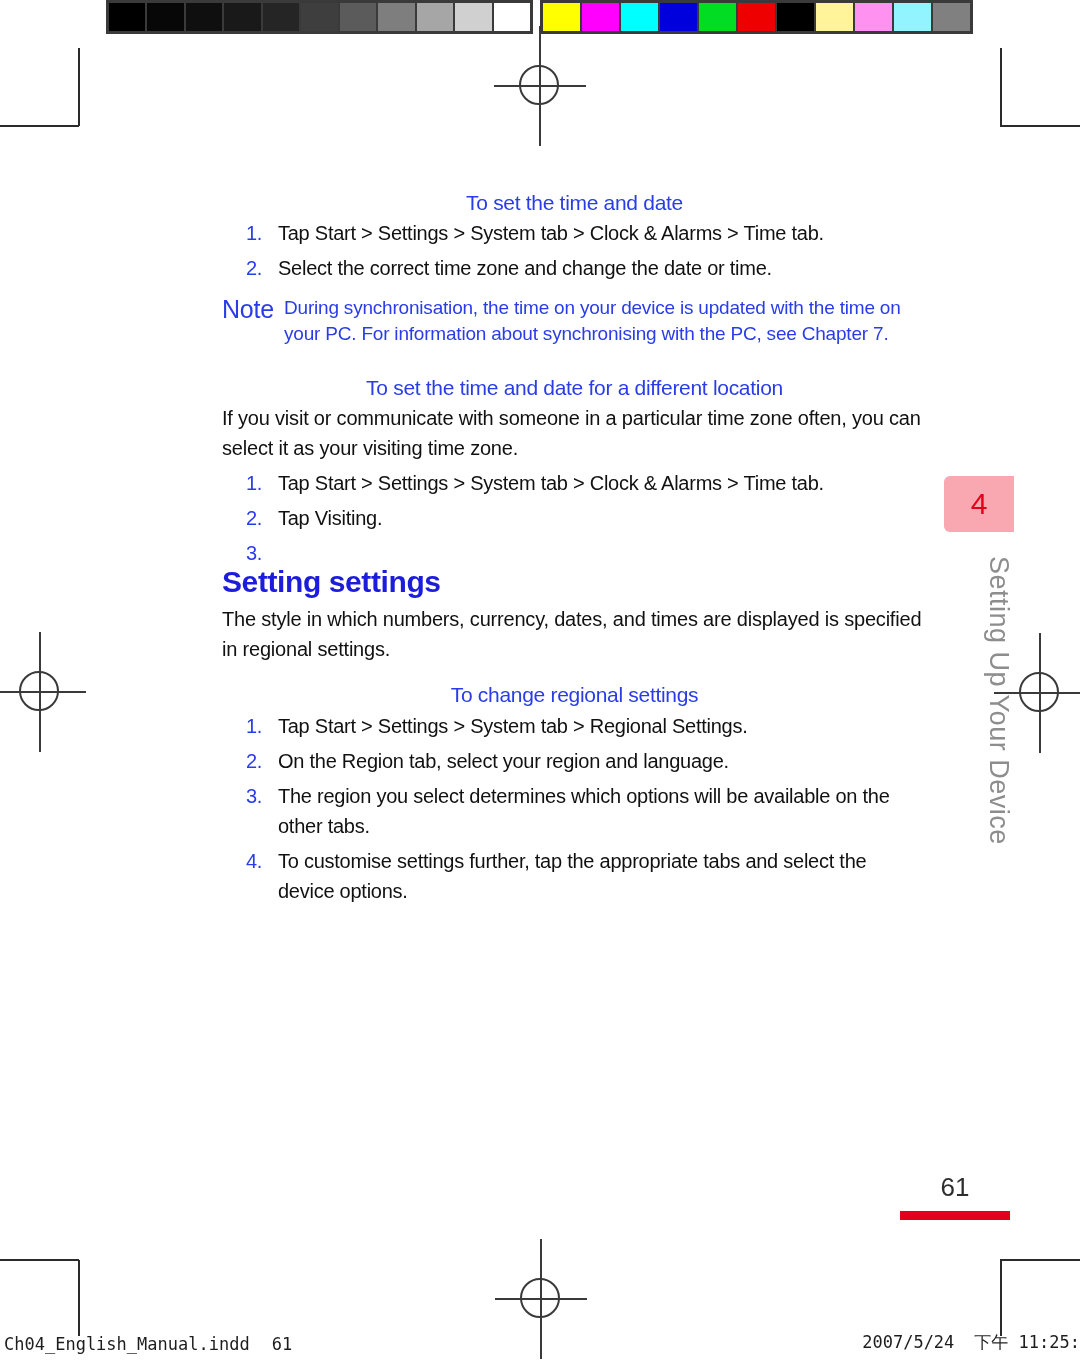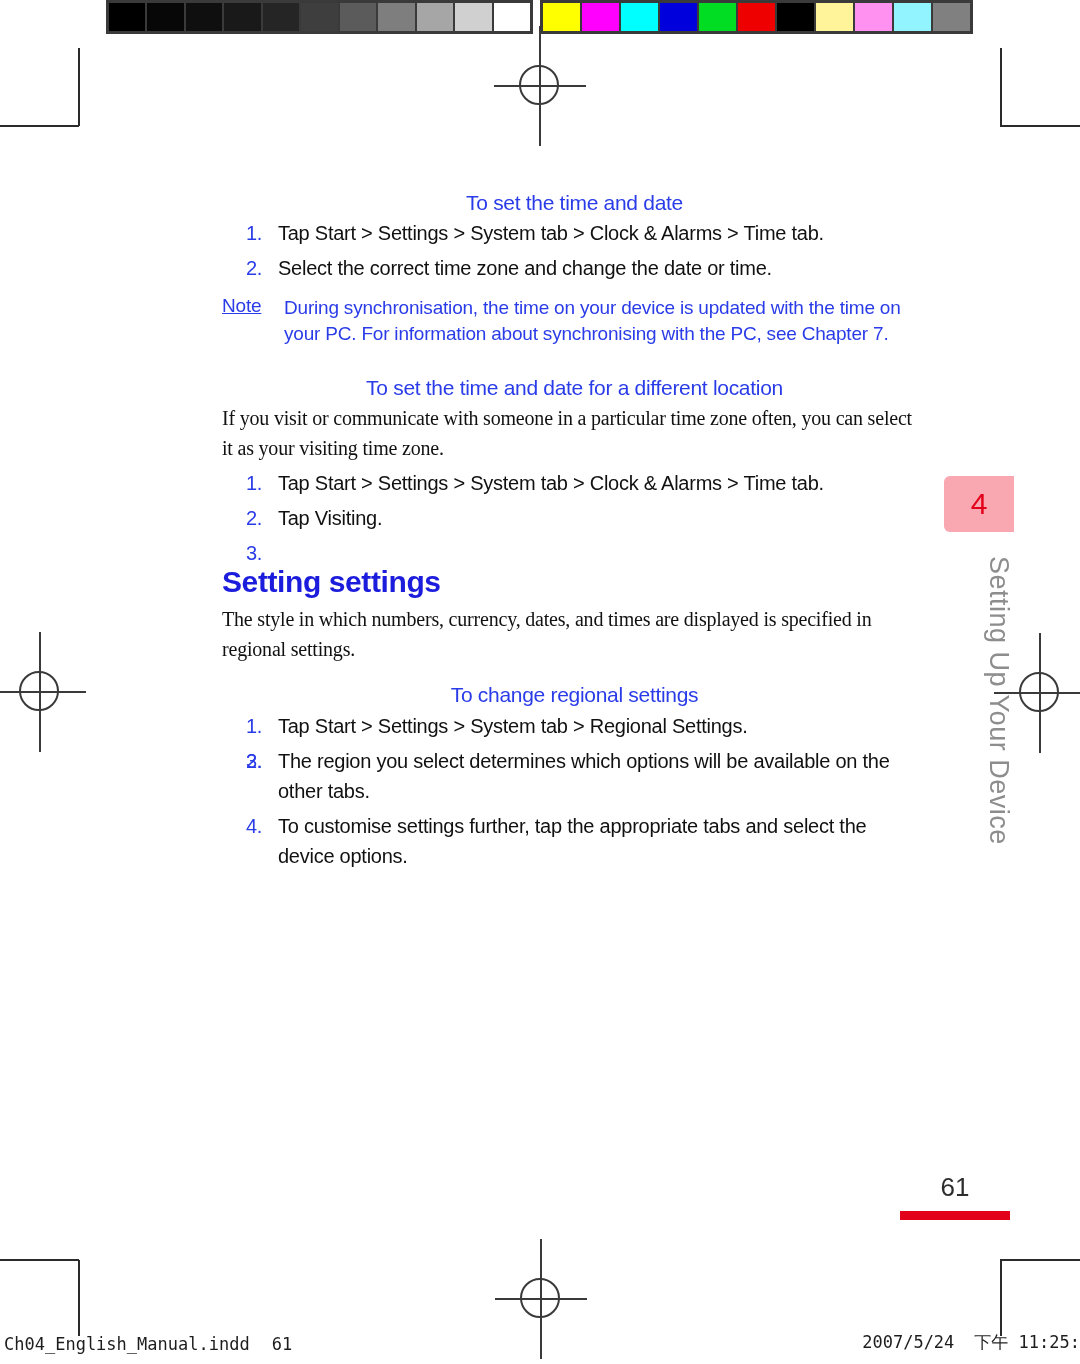--- a/index.html
+++ b/index.html
@@ -98,21 +98,20 @@
     letter-spacing: -0.3px;
     line-height: 1.25;
     text-align: center;
   }
   p.body-text {
     font-size: 20px;
     line-height: 1.52;
     margin: 0 0 4px 0;
     color: #111111;
     letter-spacing: -0.2px;
-    font-family: Liberation Serif, serif;
   }
 
   ol.steps {
     list-style: none;
     margin: 2px 0 8px 0;
     padding: 0;
   }
   ol.steps li {
     position: relative;
     padding-left: 56px;
@@ -129,25 +128,24 @@
     color: #2a3ce8;
     font-size: 20px;
   }
 
   .note-block {
     display: flex;
     margin: 12px 0 14px 0;
     color: #2a3ce8;
   }
   .note-label {
-    font-size: 19px;
+    font-size: 25px;
     width: 62px;
     flex: 0 0 62px;
     letter-spacing: -0.2px;
-    text-decoration: underline;
   }
   .note-body {
     font-size: 19px;
     line-height: 1.35;
     letter-spacing: -0.2px;
   }
 
   .gap-sm { height: 14px; }
   .gap-md { height: 24px; }
 
@@ -298,21 +296,21 @@
       <li><span class="num">2.</span><span>Tap Visiting.</span></li>
       <li><span class="num">3.</span></li>
     </ol>
     <div class="gap-md"></div>
     <h1 class="section-title">Setting settings</h1>
     <p class="body-text">The style in which numbers, currency, dates, and times are displayed is specified in regional settings.</p>
     <div class="gap-sm"></div>
     <h2 class="subhead">To change regional settings</h2>
     <ol class="steps">
       <li><span class="num">1.</span><span>Tap Start &gt; Settings &gt; System tab &gt; Regional Settings.</span></li>
-      <li><span class="num">2.</span></li>
+      <li><span class="num">2.</span><span>On the Region tab, select your region and language.</span></li>
       <li><span class="num">3.</span><span>The region you select determines which options will be available on the other tabs.</span></li>
       <li><span class="num">4.</span><span>To customise settings further, tap the appropriate tabs and select the device options.</span></li>
     </ol>
   </div>
 
 <div id="chapter-tab">
   <span class="chap-num">4</span>
 </div>
 <div id="chapter-running-head">Setting Up Your Device</div>
 

